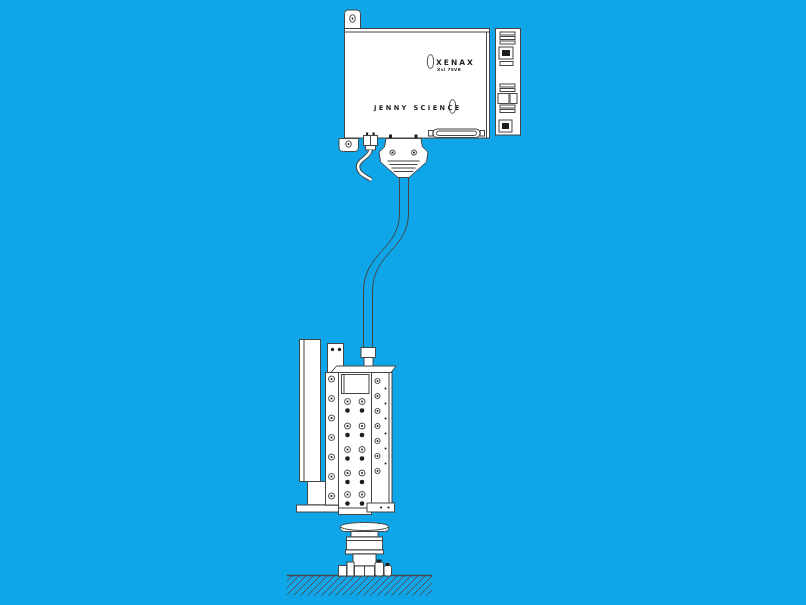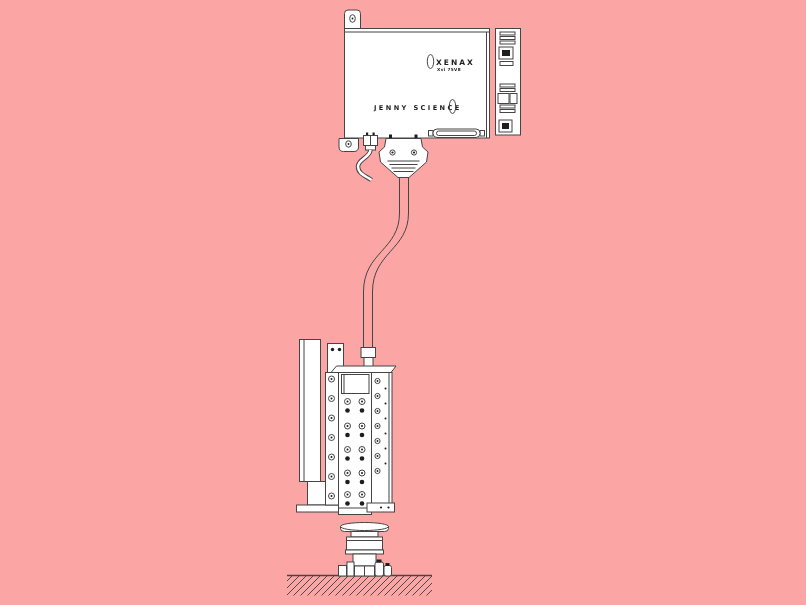--- a/index.html
+++ b/index.html
@@ -1,17 +1,17 @@
 <!DOCTYPE html>
 <html><head>
 <meta charset="utf-8">
 <style>
   html,body{margin:0;padding:0;background:#ffffff;}
   .stage{
-    position:relative;width:806px;height:605px;background:#fca5a5;overflow:hidden;
+    position:relative;width:806px;height:605px;background:#0ea5e9;overflow:hidden;
     font-family:"DejaVu Sans", sans-serif;
   }
   svg{position:absolute;left:0;top:0;}
   .ln{fill:none;stroke:#454545;stroke-width:1;}
   .lnw{fill:#ffffff;stroke:#454545;stroke-width:1;}
   .thick{stroke-width:1.6;}
   .dark{fill:#1e1e1e;stroke:none;}
   .lbl{fill:#1e1e1e;font-weight:bold;}
   .xenax{font-size:7.5px;letter-spacing:2px;}
   .model{font-size:4.2px;letter-spacing:0.4px;}

